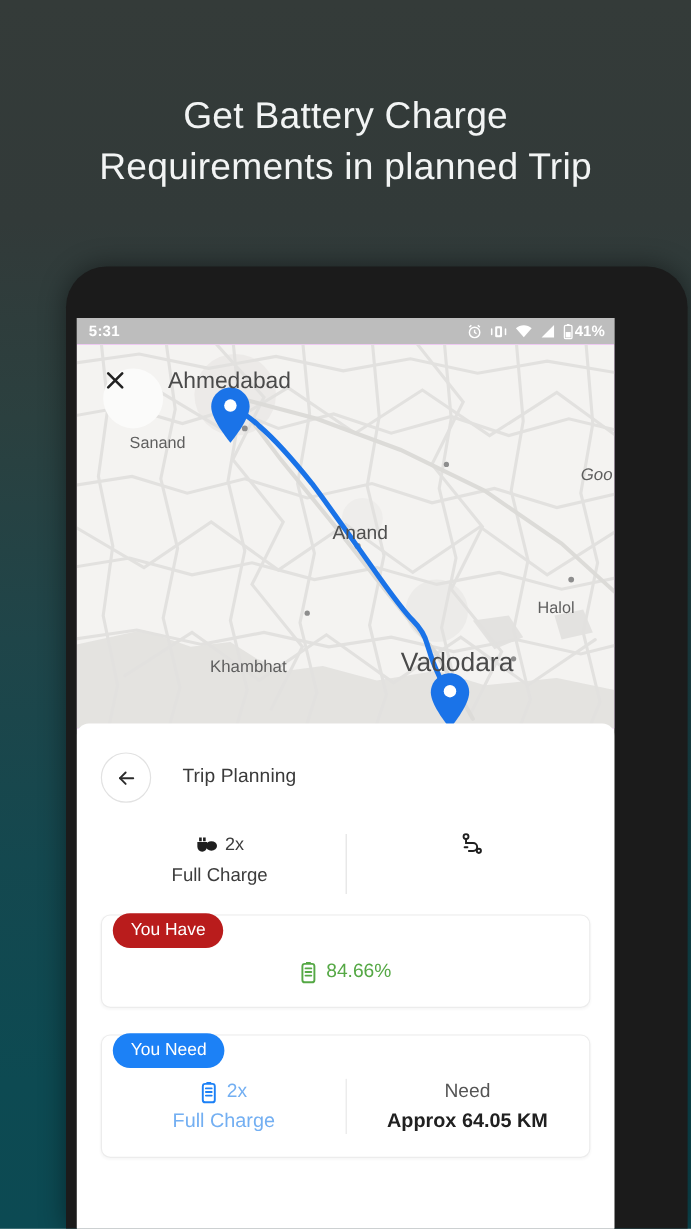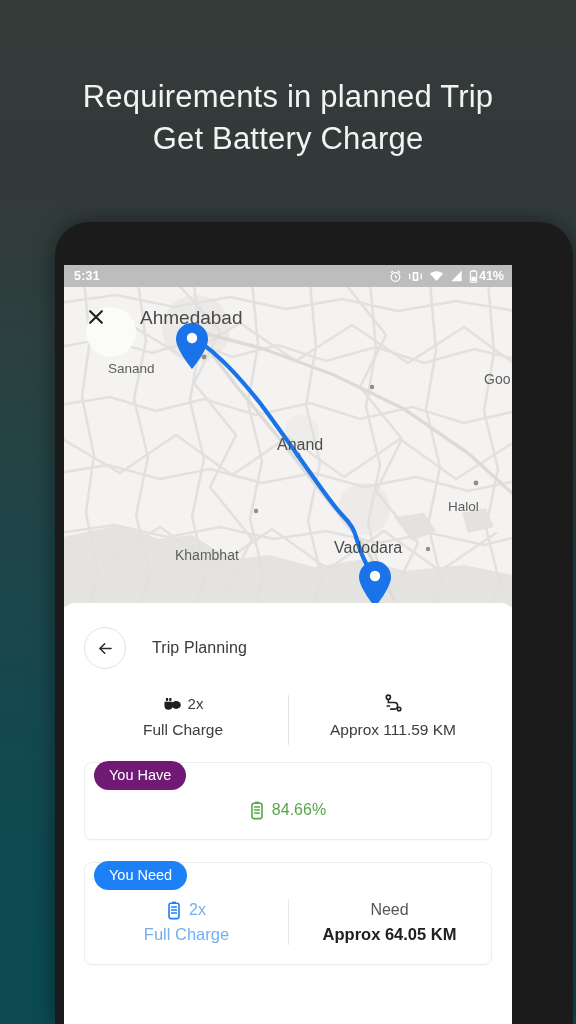--- a/index.html
+++ b/index.html
@@ -57,23 +57,23 @@
   .map svg { position:absolute; left:0; top:0; }
   .map-label {
     position:absolute; color:#5e5e5e;
     font-family:"Liberation Sans", sans-serif;
     white-space:nowrap; pointer-events:none;
   }
   .lbl-ahmedabad { left:76px; top:20px; font-size:19px; color:#4a4a4a; }
   .lbl-sanand    { left:44px; top:74px; font-size:13.5px; }
   .lbl-anand     { left:213px; top:149px; font-size:16px; color:#4f4f4f; }
   .lbl-halol     { left:384px; top:212px; font-size:13.5px; }
-  .lbl-vadodara  { left:270px; top:252px; font-size:16px; color:#4a4a4a; }
+  .lbl-vadodara  { left:270px; top:252px; font-size:22px; color:#4a4a4a; }
   .lbl-khambhat  { left:111px; top:260px; font-size:14px; }
-  .lbl-godhra    { left:420px; top:84px; font-size:14px; }
+  .lbl-godhra    { left:420px; top:100px; font-size:14px;font-style:italic; }
 
   .close-btn {
     position:absolute; left:22px; top:20px;
     width:50px; height:50px; border-radius:50%;
     background:#fbfbfa; display:flex;
     align-items:center; justify-content:center;
     cursor:pointer;
   }
 
   
@@ -126,21 +126,21 @@
     box-shadow:0 1px 2px rgba(0,0,0,.03);
   }
   .card.first { margin-top:22px; }
   .card.second { margin-top:22px; }
   .badge {
     position:absolute; left:9px; top:-2px;
     padding:6px 15px; border-radius:15px;
     color:#fff; font-size:14.5px; line-height:17px;
     white-space:nowrap;
   }
-  .badge.green { background:#701a75; }
+  .badge.green { background:#b91c1c; }
   .badge.blue  { background:#1c81f6; }
   .card-body { display:flex; align-items:center; }
   .card-col { flex:1 1 0; text-align:center; position:relative; padding:2px 6px; }
   .card-col + .card-col::before {
     content:""; position:absolute; left:0; top:2px;
     width:1px; height:46px; background:#e8e8e8;
   }
   .ccol-line1 {
     display:flex; align-items:center; justify-content:center;
     gap:8px; font-size:16px; line-height:22px;
@@ -148,22 +148,22 @@
   .ccol-line2 { font-size:16.5px; line-height:23px; margin-top:2px; }
   .green-txt { color:#55a845; }
   .blue-txt  { color:#73aff2; }
   .dark-txt  { color:#202020; font-weight:700; }
   .mid-txt   { color:#555555; }
 </style>
 </head>
 <body>
 
 <div class="headline">
+  <div>Get Battery Charge</div>
   <div>Requirements in planned Trip</div>
-  <div>Get Battery Charge</div>
 </div>
 
 <div class="phone">
   <div class="phone-screen">
 
     <div class="statusbar">
       <span class="sb-time">5:31</span>
       <span class="sb-spacer"></span>
       <span class="sb-icons">
         <span>
@@ -309,21 +309,20 @@
 
         <div class="stat">
           <div class="stat-top">
             <svg width="21" height="19" viewBox="0 0 26 24" fill="none" stroke="#1f1f1f" stroke-width="2" stroke-linecap="round">
               <circle cx="6.5" cy="4" r="2.6"></circle>
               <circle cx="20" cy="19" r="2.2"></circle>
               <path d="M6.5 7.5v3.2h7.5a4.2 4.2 0 0 1 0 8.4H9.5"></path>
               <path d="M5 15.2h3"></path>
             </svg>
           </div>
-          <div class="stat-text">Approx 111.59 KM</div>
         </div>
 
       </div>
 
       <div class="card first">
         <div class="badge green">You Have</div>
         <div class="card-body">
           <div class="card-col">
             <div class="ccol-line1">
               <svg width="14" height="20" viewBox="0 0 14 20" fill="none" stroke="#55a845" stroke-width="1.6">

